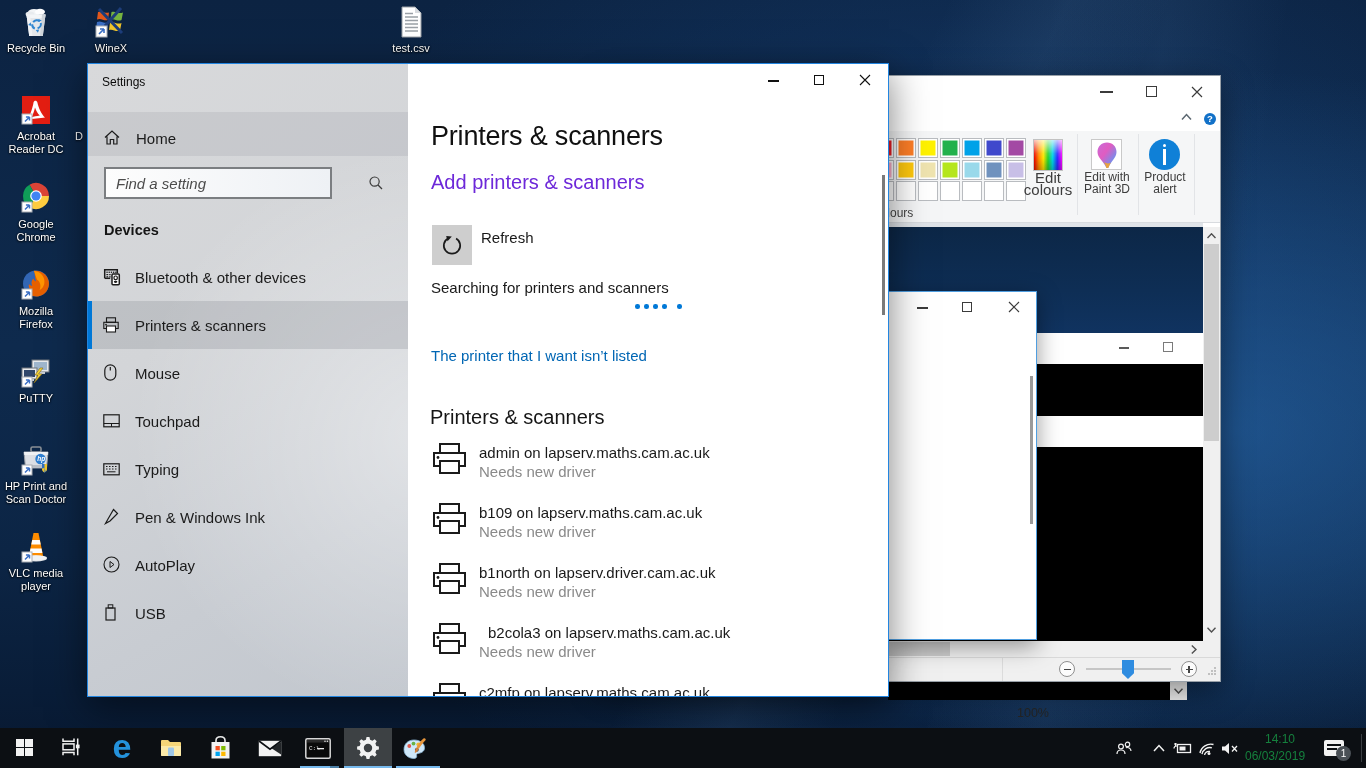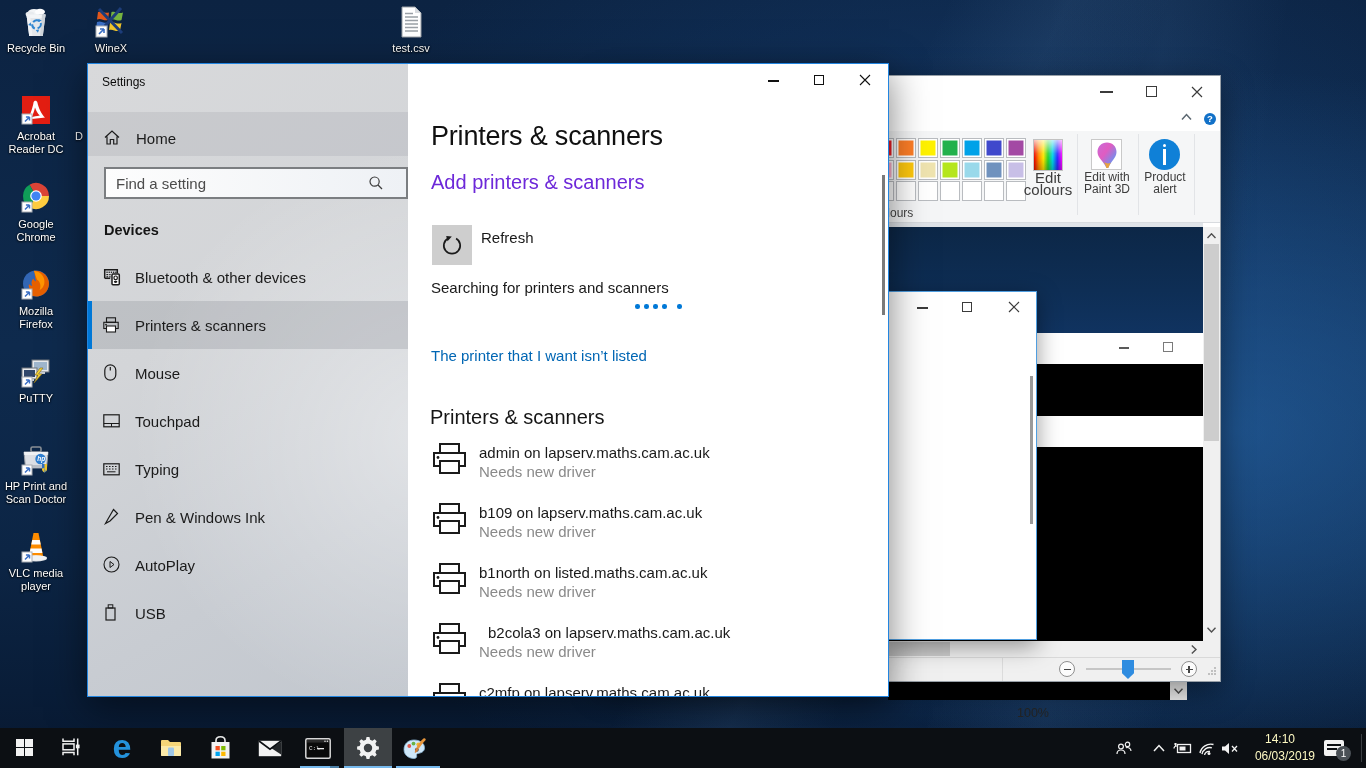--- a/index.html
+++ b/index.html
@@ -13,21 +13,21 @@
       radial-gradient(900px 700px at 950px 350px, rgba(28,80,145,0.5), rgba(28,80,145,0) 75%),
       linear-gradient(180deg, #0c2342 0%, #0e2a4d 45%, #0c2545 72%, #091d38 90%, #081830 100%);
   }
   .dicon { position:absolute; width:68px; text-align:center; }
   .dicon .ic { width:32px; height:32px; margin:0 auto; position:relative; }
   .dicon .lb { margin-top:4px; font-size:11px; line-height:13px; color:#fff;
     text-shadow:0 1px 2px rgba(0,0,0,0.9), 0 0 2px rgba(0,0,0,0.7); }
   .win { position:absolute; }
   .pc { position:absolute; width:20px; height:20px; border:1px solid #b9bcc0; box-shadow:inset 0 0 0 1.5px #fff; }
   .prsvg { width:33px; height:31px; }
-  .tbtxt { position:absolute; color:#fef9c3; font-size:12px; }
+  .tbtxt { position:absolute; color:#15803d; font-size:12px; }
 </style>
 </head>
 <body>
 <div id="wall"></div>
 
 <div class="dicon" style="left:2px; top:6px;">
   <div class="ic">
     <svg width="32" height="32" viewBox="0 0 32 32">
       <ellipse cx="14" cy="6.5" rx="6" ry="3.4" fill="#f2f4f6"></ellipse>
       <ellipse cx="20" cy="5.8" rx="5" ry="3" fill="#fdfdfe"></ellipse>
@@ -305,21 +305,21 @@
   <svg class="abs" style="left:771px; top:10px;" width="12" height="12" viewBox="0 0 12 12">
     <path d="M1 1 L11 11 M11 1 L1 11" stroke="#111" stroke-width="1.1"></path>
   </svg>
 
   <div class="abs" style="left:0; top:48px; width:320px; height:44px; background:rgba(106,112,120,0.13);"></div>
   <svg class="abs" style="left:16px; top:66px;" width="16" height="15" viewBox="0 0 16 15">
     <path d="M1 7.5 L8 1 L15 7.5 M3 6.6 L3 14 L6.3 14 L6.3 9.5 L9.7 9.5 L9.7 14 L13 14 L13 6.6" stroke="#1b1b1b" stroke-width="1.2" fill="none"></path>
   </svg>
   <div class="abs" style="left:48px; top:66px; font-size:15px; color:#1b1b1b;">Home</div>
 
-  <div class="abs" style="left:16px; top:103px; width:304px; height:32px; border:2px solid #7b7e81; background:linear-gradient(90deg,#fdfdfd,#eef1f5);">
+  <div class="abs" style="left:16px; top:103px; width:228px; height:32px; border:2px solid #7b7e81; background:linear-gradient(90deg,#fdfdfd,#eef1f5);font-style:italic;">
     <div class="abs" style="left:10px; top:6px; font-size:15px; color:#4c4c4c;">Find a setting</div>
     <svg class="abs" style="left:263px; top:7px;" width="14" height="14" viewBox="0 0 14 14">
       <circle cx="5.6" cy="5.6" r="4.6" stroke="#3c3c3c" stroke-width="1.2" fill="none"></circle>
       <path d="M9 9 L13 13" stroke="#3c3c3c" stroke-width="1.2"></path>
     </svg>
   </div>
   <div class="abs" style="left:16px; top:158px; font-size:14.5px; font-weight:bold; color:#151515;">Devices</div>
 
   <div class="abs" style="left:0; top:237px; width:320px; height:48px; background:rgba(106,112,120,0.20);"></div>
   <div class="abs" style="left:0; top:237px; width:4px; height:48px; background:#0078d7;"></div>
@@ -404,21 +404,21 @@
   <div class="abs" style="left:391px; top:380px; font-size:15px; color:#191919;">admin on lapserv.maths.cam.ac.uk</div>
   <div class="abs" style="left:391px; top:399px; font-size:15px; color:#8a8a8a;">Needs new driver</div>
   <svg class="abs prsvg" style="left:345px; top:439px;">
       <use href="#printerbig"></use>
     </svg>
   <div class="abs" style="left:391px; top:440px; font-size:15px; color:#191919;">b109 on lapserv.maths.cam.ac.uk</div>
   <div class="abs" style="left:391px; top:459px; font-size:15px; color:#8a8a8a;">Needs new driver</div>
   <svg class="abs prsvg" style="left:345px; top:499px;">
       <use href="#printerbig"></use>
     </svg>
-  <div class="abs" style="left:391px; top:500px; font-size:15px; color:#191919;">b1north on listed.maths.cam.ac.uk</div>
+  <div class="abs" style="left:391px; top:500px; font-size:15px; color:#191919;">b1north on lapserv.driver.cam.ac.uk</div>
   <div class="abs" style="left:391px; top:519px; font-size:15px; color:#8a8a8a;">Needs new driver</div>
   <svg class="abs prsvg" style="left:345px; top:559px;">
       <use href="#printerbig"></use>
     </svg>
   <div class="abs" style="left:400px; top:560px; font-size:15px; color:#191919;">b2cola3 on lapserv.maths.cam.ac.uk</div>
   <div class="abs" style="left:391px; top:579px; font-size:15px; color:#8a8a8a;">Needs new driver</div>
   <svg class="abs prsvg" style="left:345px; top:619px;">
       <use href="#printerbig"></use>
     </svg>
   <div class="abs" style="left:391px; top:620px; font-size:15px; color:#191919;">c2mfp on lapserv.maths.cam.ac.uk</div>
@@ -523,20 +523,20 @@
     <path d="M2 11 A 11 11 0 0 1 15.5 2.5" stroke="#f2f2f2" stroke-width="1.4" fill="none"></path>
     <path d="M4 12.2 A 8 8 0 0 1 13.8 5.8" stroke="#f2f2f2" stroke-width="1.4" fill="none"></path>
     <path d="M6.5 13 A 5 5 0 0 1 12 9.5" stroke="#f2f2f2" stroke-width="1.4" fill="none"></path>
     <circle cx="11" cy="11.5" r="1.5" fill="#f2f2f2"></circle>
   </svg>
   <svg class="abs" style="left:1221px; top:14px;" width="17" height="13" viewBox="0 0 17 13">
     <path d="M1 4.5 L4 4.5 L8 1 L8 12 L4 8.5 L1 8.5 Z" fill="#f2f2f2"></path>
     <path d="M11 4 L16 9.5 M16 4 L11 9.5" stroke="#f2f2f2" stroke-width="1.3"></path>
   </svg>
   <div class="tbtxt" style="left:1250px; top:4px; width:60px; text-align:center;">14:10</div>
-  <div class="tbtxt" style="left:1245px; top:21px; width:70px; text-align:right;">06/03/2019</div>
+  <div class="tbtxt" style="left:1245px; top:21px; width:70px; text-align:left;">06/03/2019</div>
   <div class="abs" style="left:1324px; top:12px; width:20px; height:16px; background:#f2f2f2; border-radius:2px;">
     <div class="abs" style="left:3px; top:4px; width:14px; height:1.5px; background:#0c0f13;"></div>
     <div class="abs" style="left:3px; top:8px; width:10px; height:1.5px; background:#0c0f13;"></div>
   </div>
   <div class="abs" style="left:1336px; top:18px; width:15px; height:15px; border-radius:50%; background:#4a5056; color:#fff; font-size:10px; text-align:center; line-height:15px;">1</div>
   <div class="abs" style="left:1361px; top:6px; width:1px; height:28px; background:#3a3e42;"></div>
 </div>
 
 </body></html>

